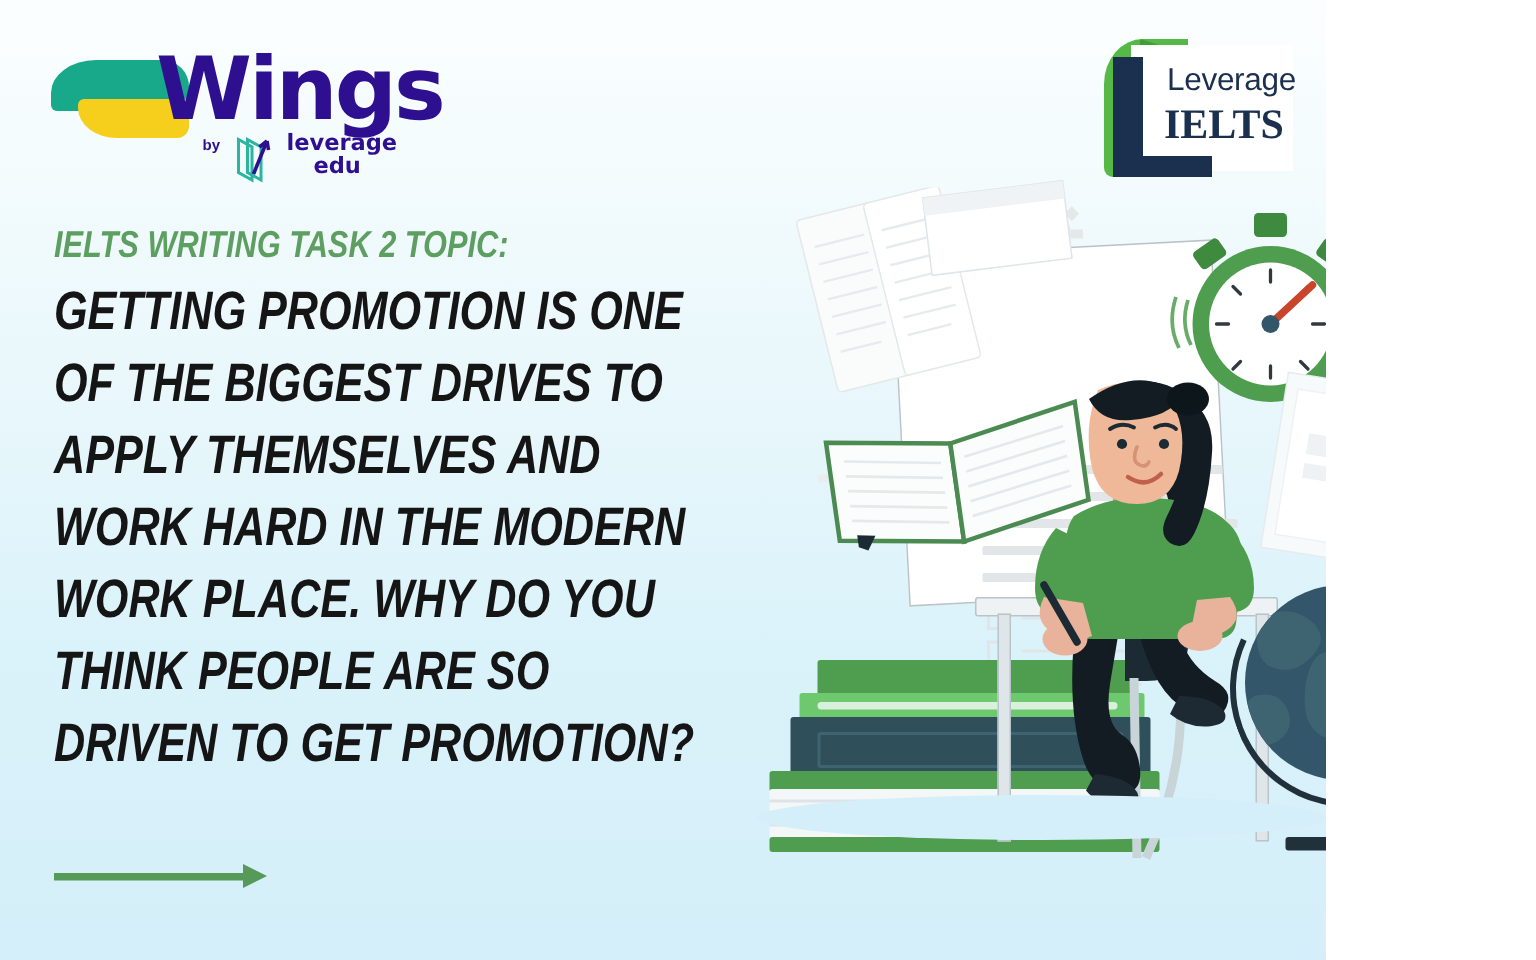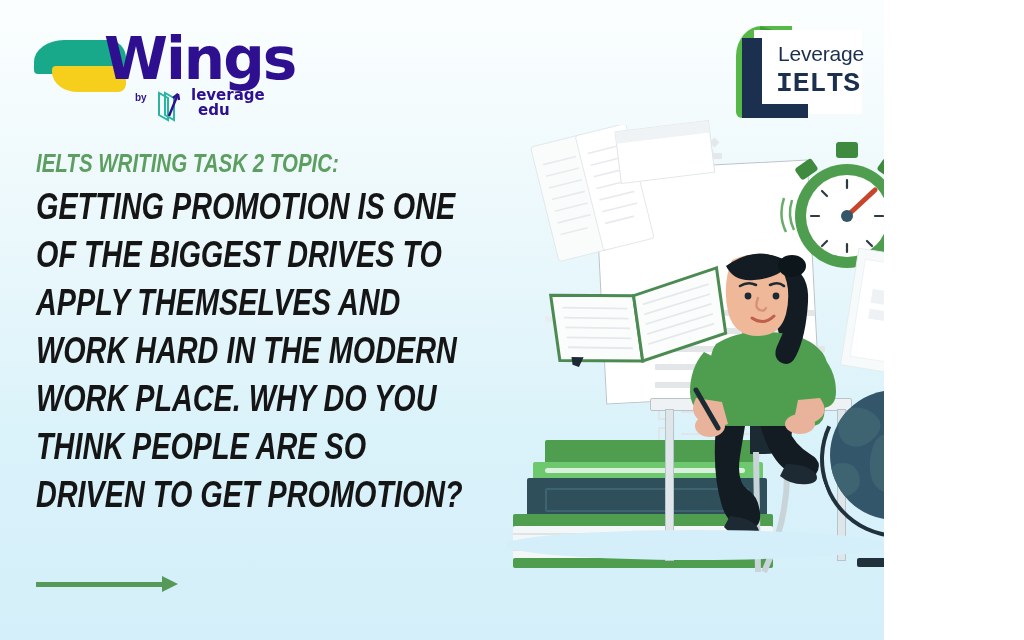--- a/index.html
+++ b/index.html
@@ -36,21 +36,21 @@
     letter-spacing:-2px;color:#2d0f8f;line-height:1;
   }
   .by-text{
     position:absolute;left:107px;top:66px;font-size:10px;color:#2d0f8f;font-weight:bold;
   }
   .lev-book{position:absolute;left:128px;top:63px;width:34px;height:34px;}
   .lev-word{
     position:absolute;left:163px;top:62px;line-height:1.0;
     color:#2d0f8f;font-weight:bold;font-size:15px;font-family:"DejaVu Sans",sans-serif;
   }
-  .lev-word .l2{display:block;margin-left:7px;}
+  .lev-word .l2{display:block;margin-left:18px;}
 
   
   #ielts-logo{position:absolute;right:22px;top:24px;width:132px;height:96px;}
   .ib-green{
     position:absolute;left:6px;top:2px;width:56px;height:92px;
     background:#56b947;
     border-top-left-radius:26px 30px;border-bottom-left-radius:6px;
   }
   .ib-green2{
     position:absolute;left:30px;top:2px;width:42px;height:92px;background:#3f9e35;
@@ -64,21 +64,21 @@
   }
   .ib-navy2{
     position:absolute;left:12px;top:80px;width:66px;height:14px;background:#1b2f4e;
   }
   .ib-lev{
     position:absolute;left:48px;top:18px;color:#1b2f4e;font-size:21px;
     font-family:"Liberation Sans",sans-serif;letter-spacing:-0.2px;
   }
   .ib-ielts{
     position:absolute;left:46px;top:44px;color:#1b2f4e;font-size:28px;font-weight:bold;
-    font-family:Liberation Mono, monospace;letter-spacing:0px;
+    font-family:Liberation Serif, serif;letter-spacing:0px;
   }
 
   
   #headline{position:absolute;left:36px;top:150px;width:420px;font-style:italic;}
   .kicker{
     color:#5d9f60;font-size:25px;font-weight:bold;line-height:1.05;
     font-family:"Liberation Sans Narrow","Liberation Sans",sans-serif;
     transform:scaleX(0.82);transform-origin:left center;letter-spacing:0px;
     margin-bottom:13px;white-space:nowrap;
   }

